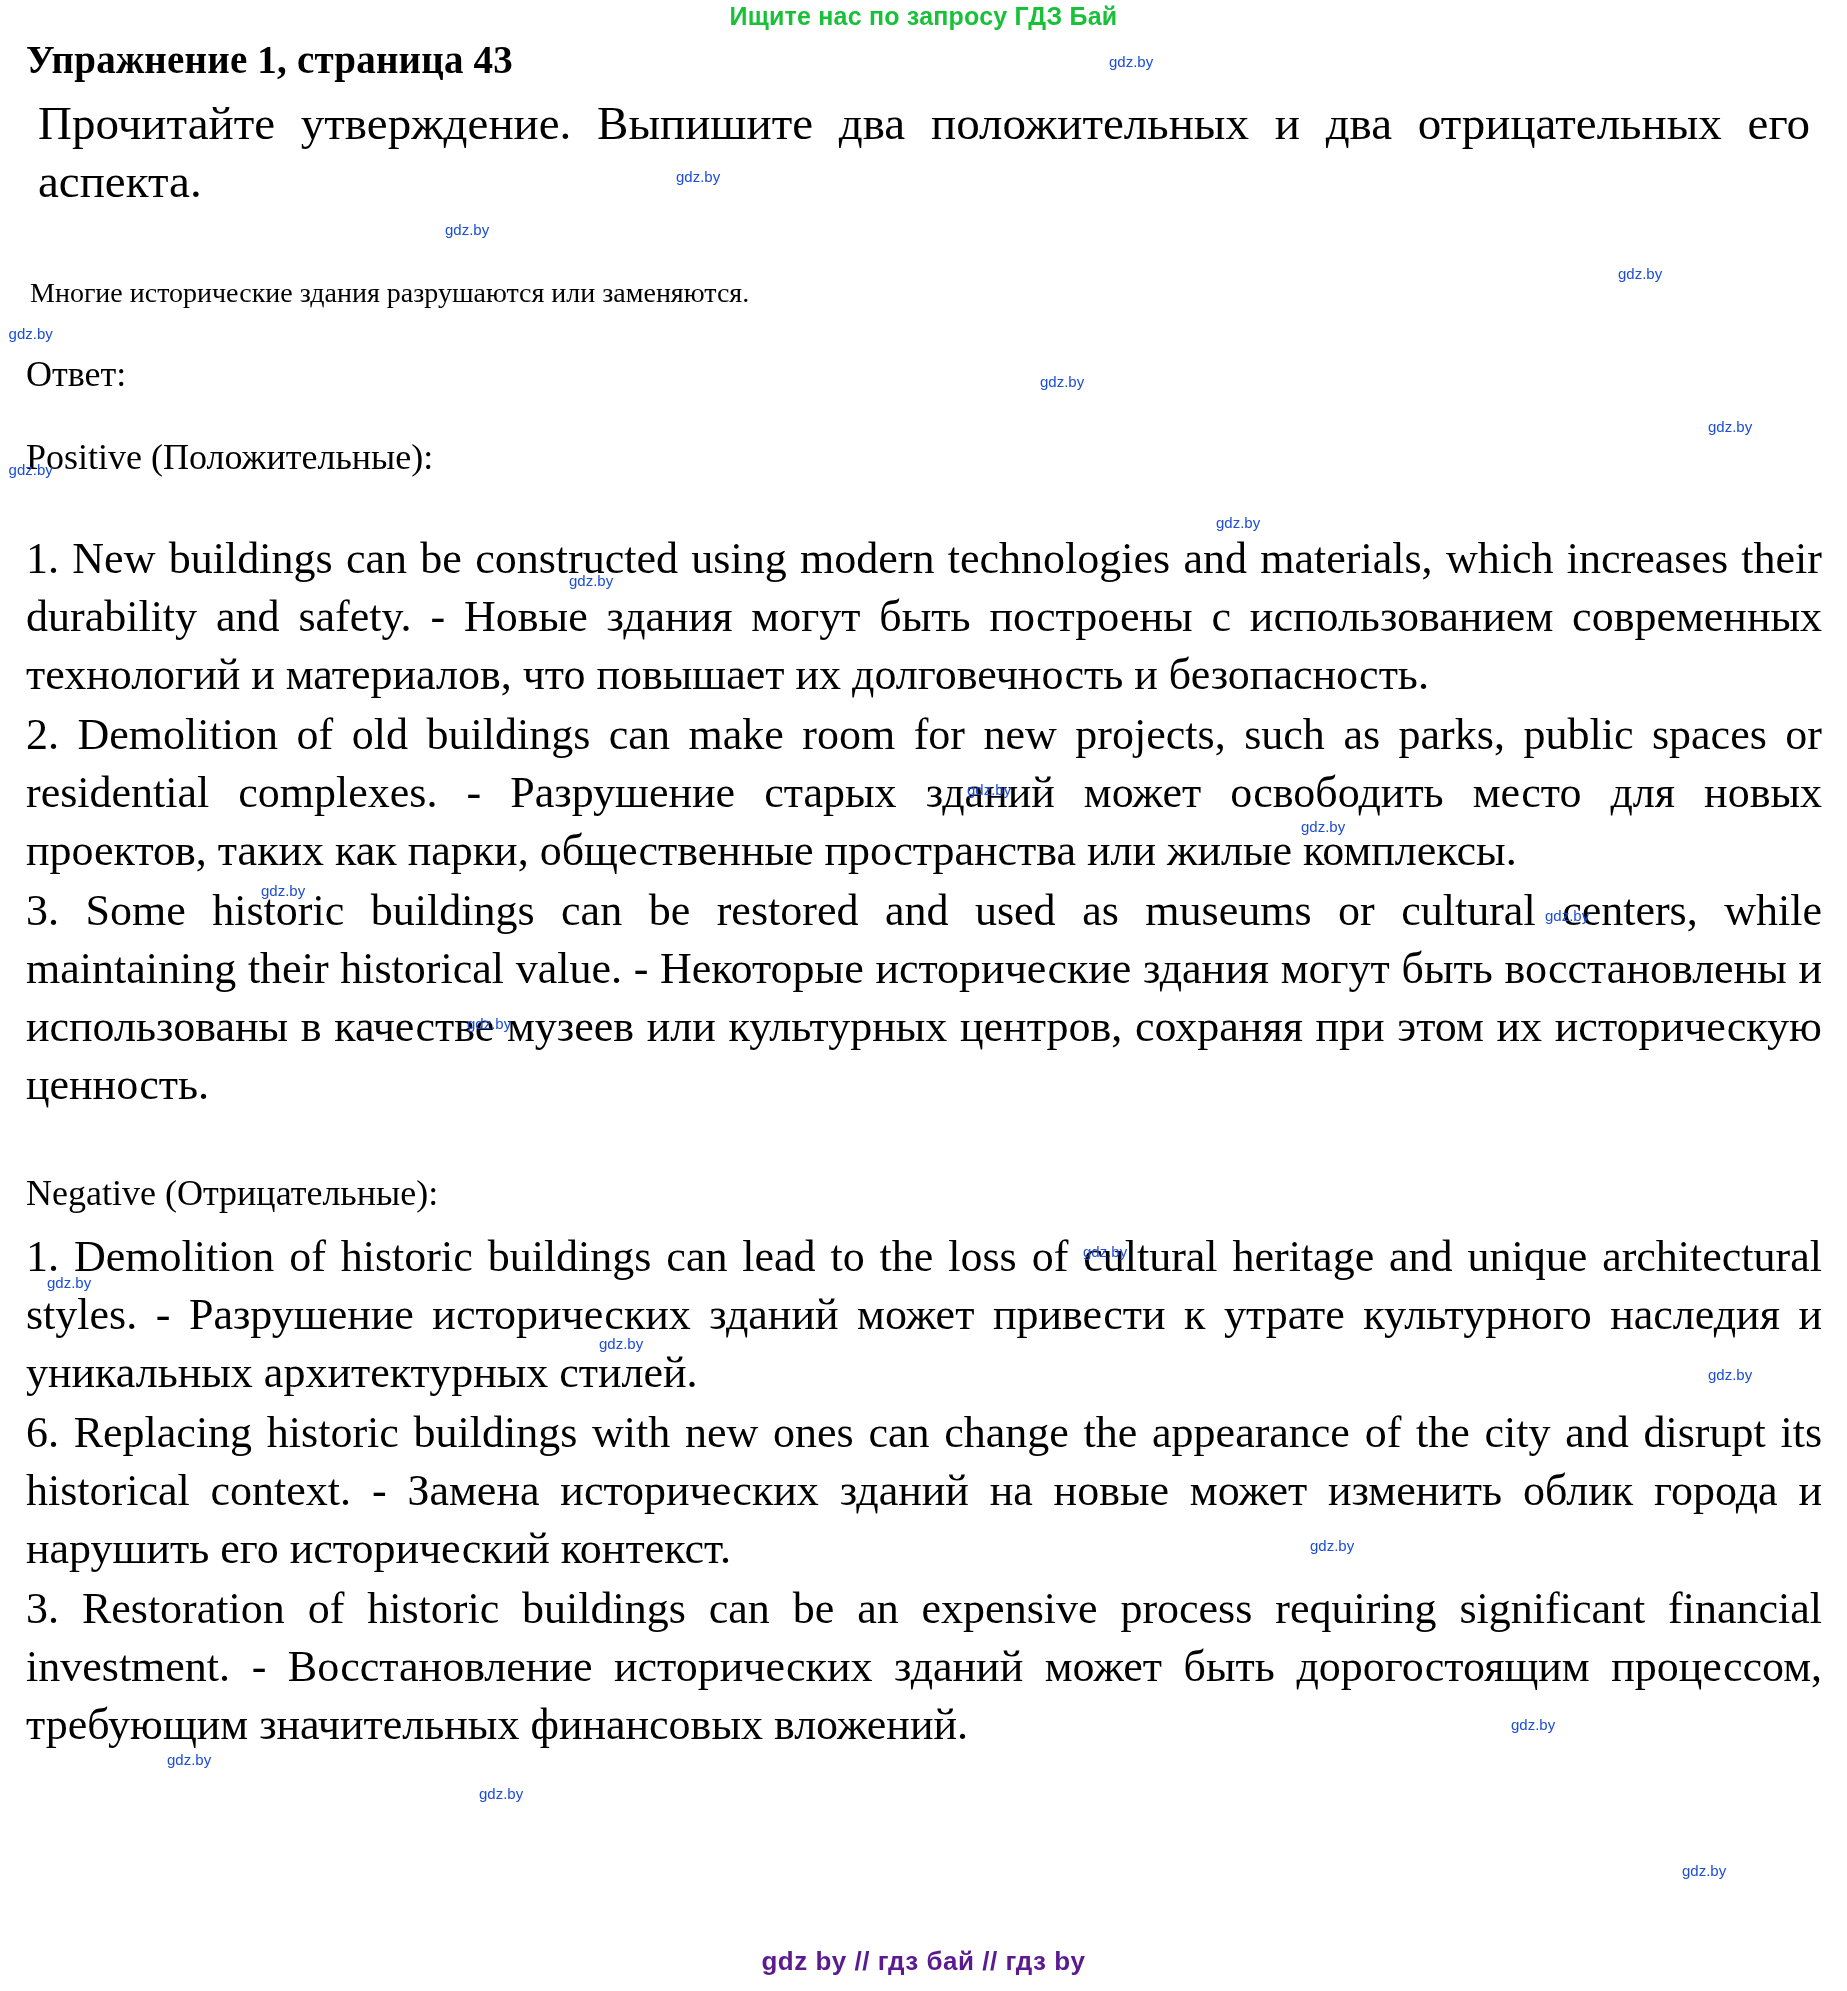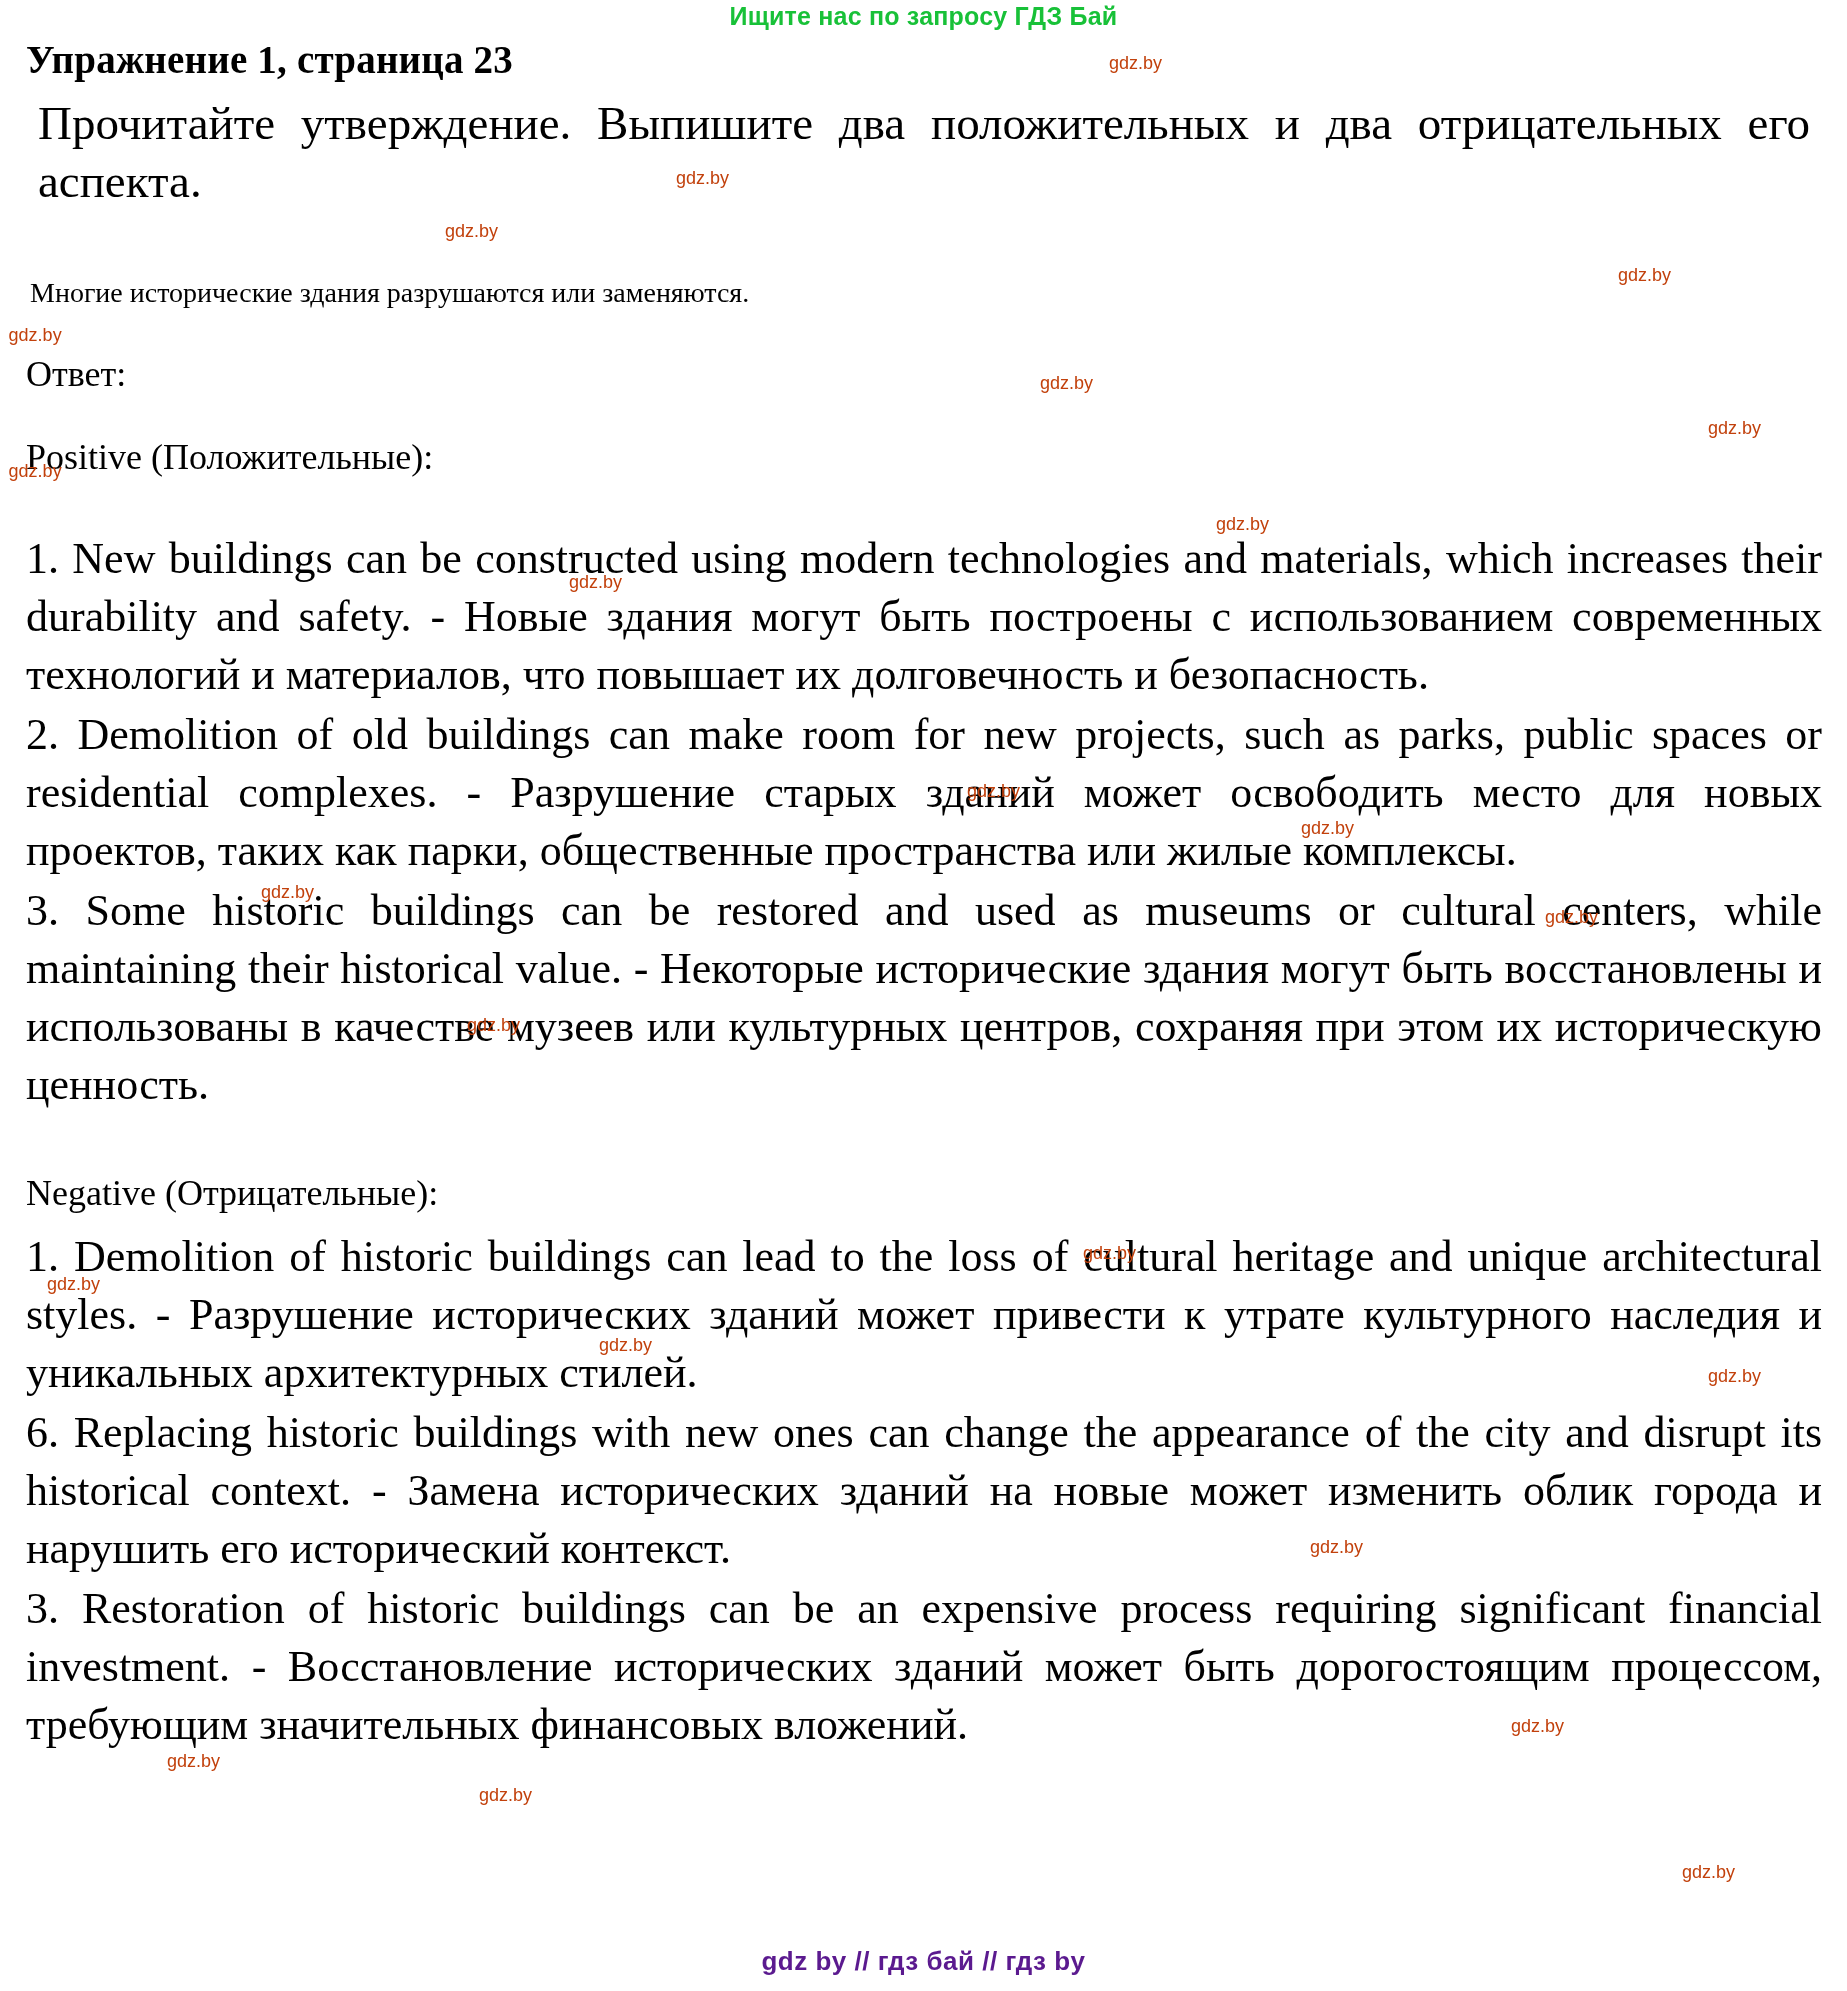--- a/index.html
+++ b/index.html
@@ -108,38 +108,38 @@
     font-weight: bold;
     font-size: 26px;
     letter-spacing: 0.5px;
     z-index: 6;
   }
 
   
   .wm {
     position: absolute;
     font-family: "Liberation Sans", "DejaVu Sans", sans-serif;
-    font-size: 18px;
+    font-size: 15px;
     font-weight: normal;
-    color: #c2410c;
+    color: #1d4ed8;
     white-space: nowrap;
     z-index: 5;
     pointer-events: none;
   }
 </style>
 </head>
 <body>
 
 <div class="page">
 
   <div class="promo-bar" style="color: rgb(24, 193, 56);">Ищите нас по запросу ГДЗ Бай</div>
 
   <div class="content">
 
-    <h1 class="ex-title">Упражнение 1, страница 23</h1>
+    <h1 class="ex-title">Упражнение 1, страница 43</h1>
 
     <p class="task">Прочитайте утверждение. Выпишите два положительных и два отрицательных его аспекта.</p>
 
     <div class="spacer-md"></div>
 
     <p class="statement">Многие исторические здания разрушаются или заменяются.</p>
 
     <div class="spacer-sm"></div>
 
     <p class="answer-label">Ответ:</p>

